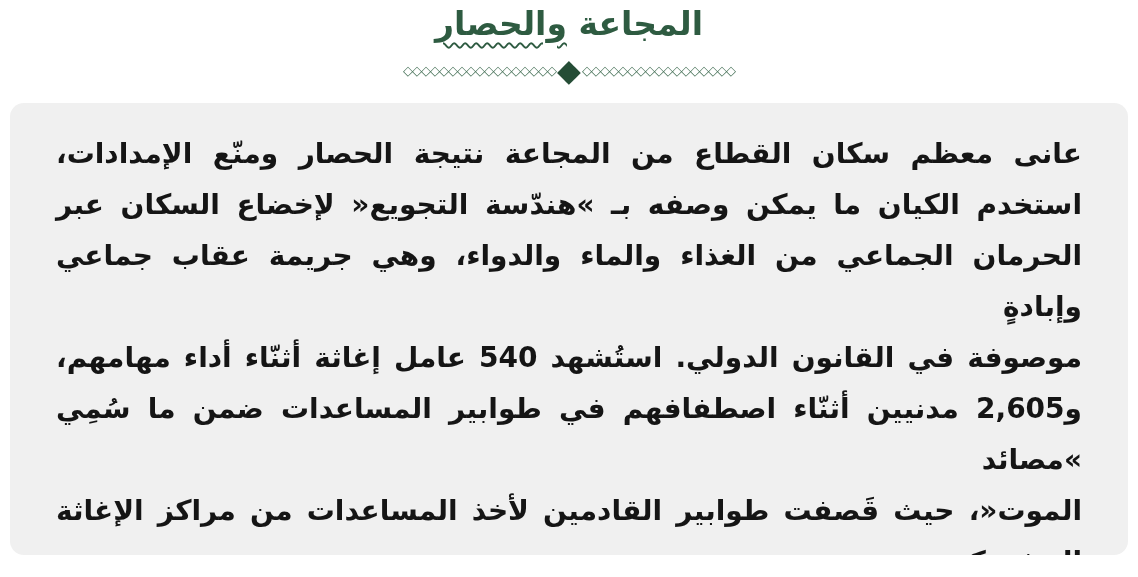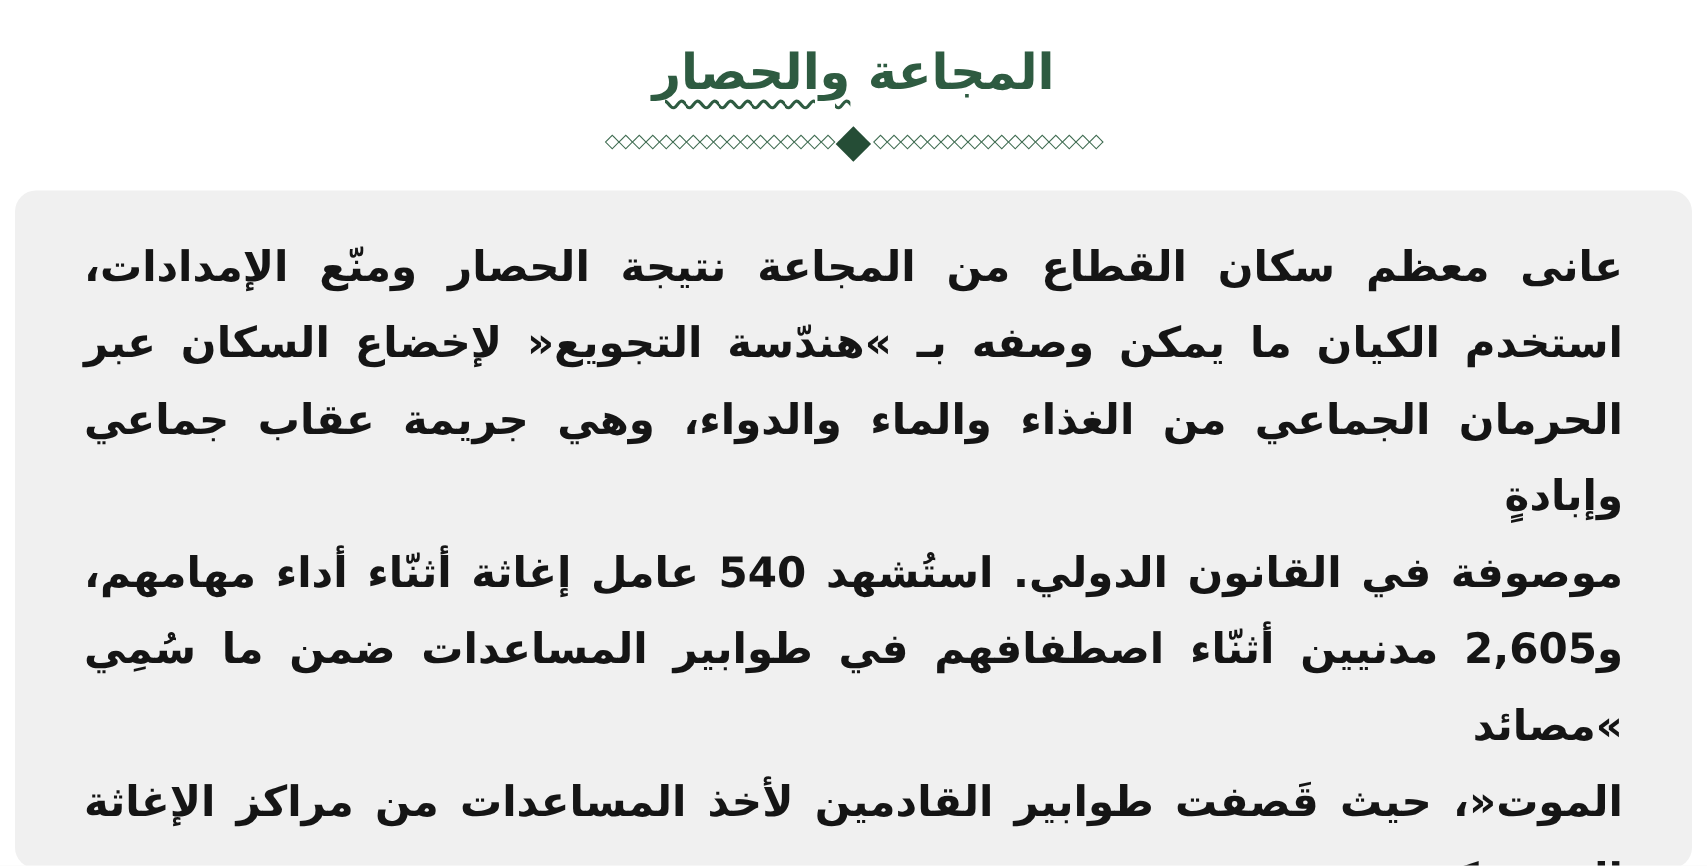--- a/index.html
+++ b/index.html
@@ -6,21 +6,21 @@
     margin: 0;
     padding: 0;
     background: #ffffff;
     width: 1138px;
     height: 577px;
     overflow: hidden;
     font-family: "DejaVu Sans", sans-serif;
   }
   .header {
     text-align: center;
-    padding-top: 24px;
+    padding-top: 0;
   }
   .page-title {
     margin: 0;
     direction: rtl;
     font-size: 33px;
     font-weight: bold;
     color: #2E5B41;
     line-height: 1.45;
   }
   .title-underlined {

